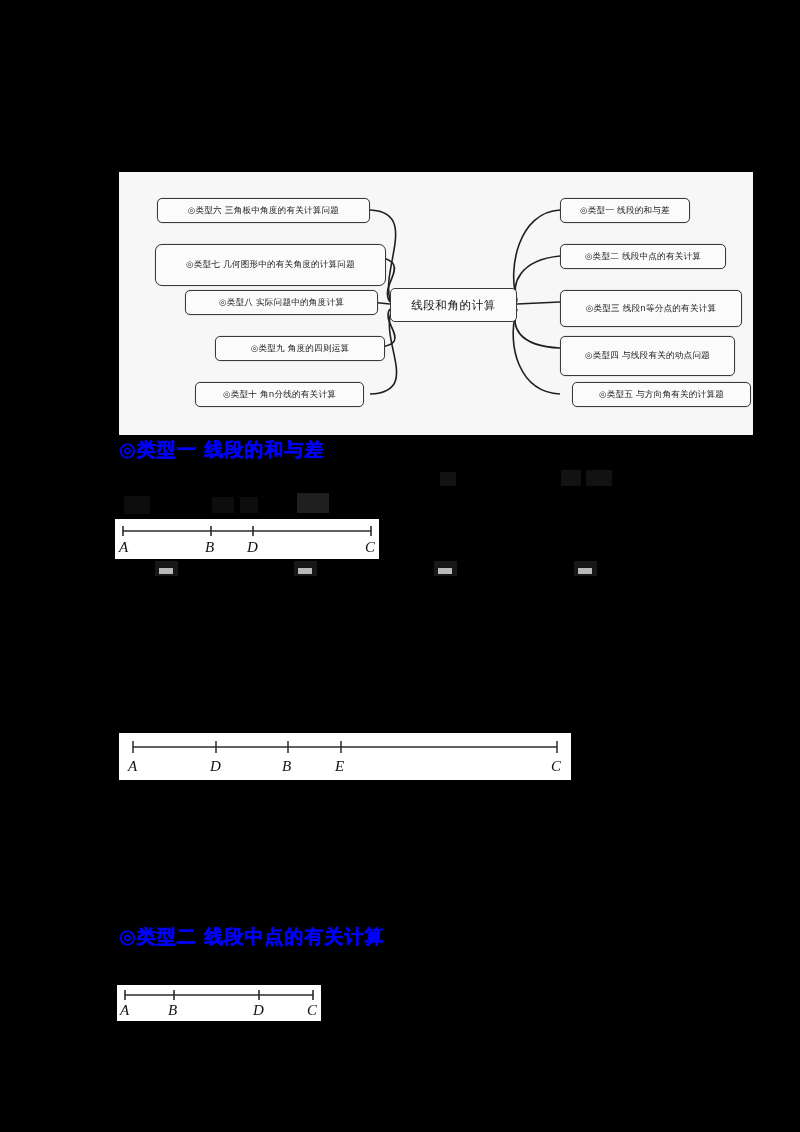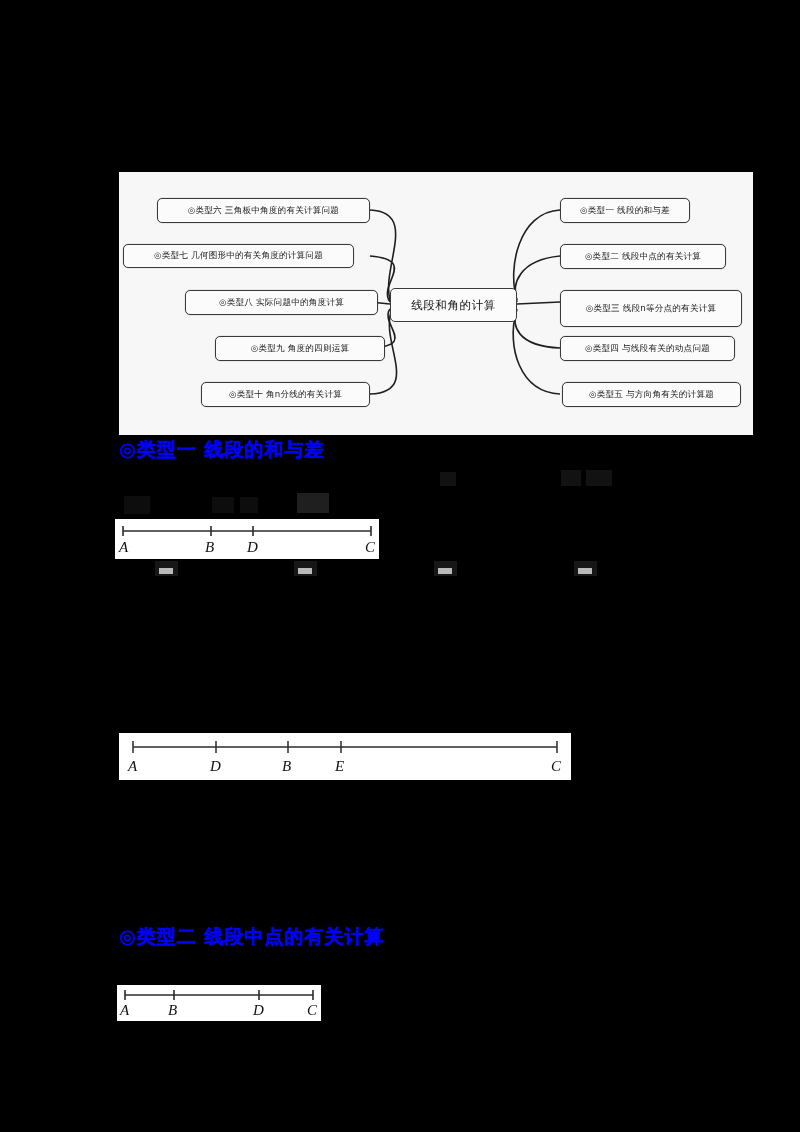--- a/index.html
+++ b/index.html
@@ -61,30 +61,30 @@
     font-size: 11.5px;
     letter-spacing: 0.6px;
     display: flex;
     align-items: center;
     justify-content: center;
     white-space: nowrap;
   }
 
   
   #node-l0 { left: 38px;  top: 26px;  width: 213px; height: 25px; }
-  #node-l1 { left: 4px;  top: 72px;  width: 231px; height: 24px; }
+  #node-l1 { left: 36px;  top: 72px;  width: 231px; height: 42px; border-radius: 7px; }
   #node-l2 { left: 66px;  top: 118px; width: 193px; height: 25px; }
   #node-l3 { left: 96px;  top: 164px; width: 170px; height: 25px; }
-  #node-l4 { left: 82px;  top: 210px; width: 169px; height: 25px; }
+  #node-l4 { left: 76px;  top: 210px; width: 169px; height: 25px; }
   
   #node-r0 { left: 441px; top: 26px;  width: 130px; height: 25px; }
   #node-r1 { left: 441px; top: 72px;  width: 166px; height: 25px; }
   #node-r2 { left: 441px; top: 118px; width: 182px; height: 37px; }
-  #node-r3 { left: 441px; top: 164px; width: 175px; height: 25px; }
-  #node-r4 { left: 443px; top: 210px; width: 179px; height: 25px; }
+  #node-r3 { left: 441px; top: 164px; width: 175px; height: 40px; }
+  #node-r4 { left: 453px; top: 210px; width: 179px; height: 25px; }
   #node-center { left: 271px; top: 116px; width: 127px; height: 34px; }
 
   
   .blue-heading {
     position: absolute;
     color: #1a13e8;
     font-family: "DejaVu Sans", sans-serif;
     font-weight: bold;
     font-size: 19px;
     letter-spacing: 1px;

